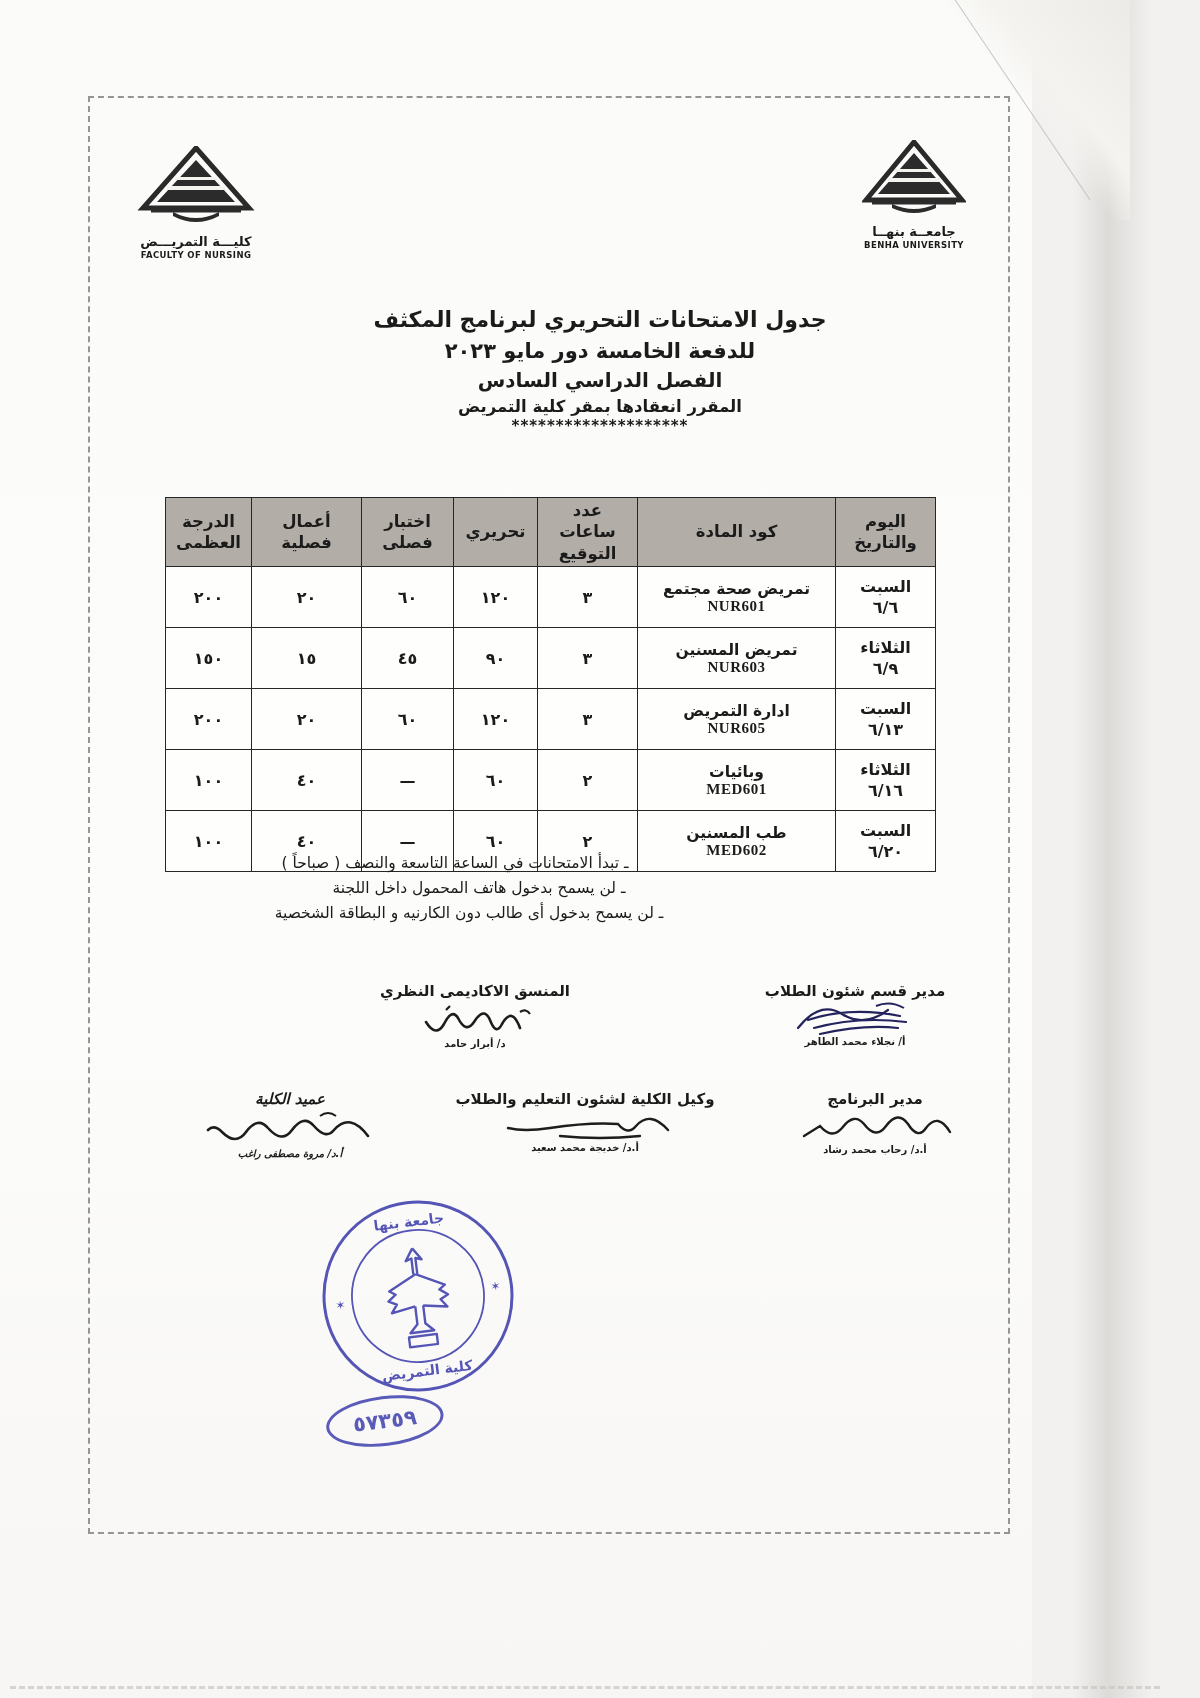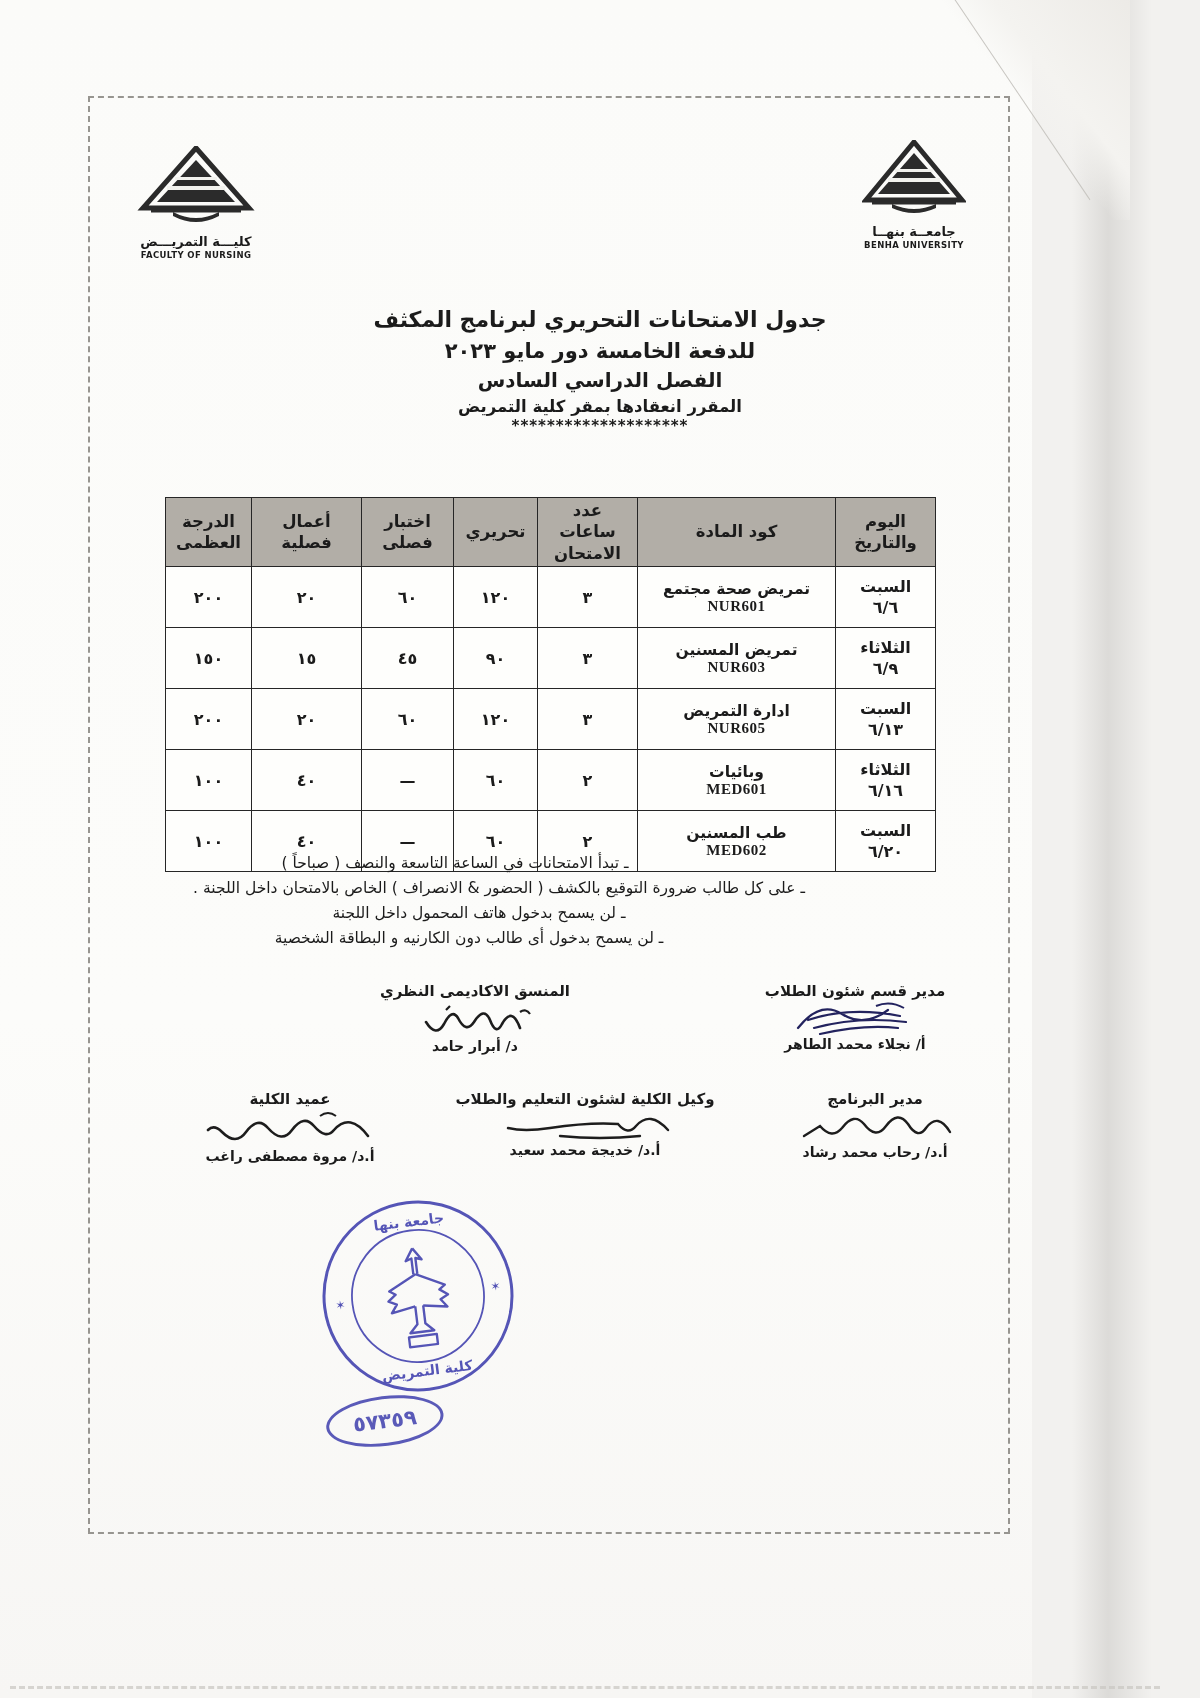--- a/index.html
+++ b/index.html
@@ -72,27 +72,27 @@
   .notes{
     position:absolute;left:165px;top:851px;width:668px;direction:rtl;text-align:right;
   }
   .notes .note{font-size:15.5px;font-weight:400;line-height:1.62;text-align:center;}
   .notes .note.indent1{padding-right:88px;}
   .notes .note.indent2{padding-right:40px;}
   .notes .note.indent3{padding-right:60px;}
   
   .sig{position:absolute;direction:rtl;text-align:center;}
   .sig .role{font-size:15px;font-weight:700;line-height:1.3;}
-  .sig .name{font-size:14px;font-weight:700;margin-top:0;}
+  .sig .name{font-size:10px;font-weight:700;margin-top:0;}
   .sig svg{display:block;margin:-4px auto -6px auto;}
   .sig-students{left:740px;top:982px;width:230px;}
   .sig-coord{left:360px;top:982px;width:230px;}
   .sig-program{left:770px;top:1090px;width:210px;}
   .sig-vice{left:455px;top:1090px;width:260px;}
-  .sig-dean{left:185px;top:1090px;width:210px;}
+  .sig-dean{left:185px;top:1090px;width:210px;font-style:italic;}
   
   .stamp{
     position:absolute;left:318px;top:1196px;width:200px;height:200px;
     transform:rotate(-7deg);opacity:.88;
   }
   .stamp-num{
     position:absolute;left:326px;top:1396px;width:118px;height:52px;
     transform:rotate(-7deg);
   }
   .stamp-num .oval{
@@ -161,21 +161,21 @@
           <col style="width:100px">
         <col style="width:84px">
           <col style="width:92px">
           <col style="width:110px">
           <col style="width:86px">
       </colgroup>
       <thead>
         <tr>
           <th>اليوم والتاريخ</th>
           <th>كود المادة</th>
-          <th>عدد ساعات الامتحان</th>
+          <th>عدد ساعات التوقيع</th>
           <th>تحريري</th>
           <th>اختبار فصلى</th>
           <th>أعمال فصلية</th>
           <th>الدرجة العظمى</th>
         </tr>
       </thead>
       <tbody>
         <tr>
           <td class="day-cell">
             <span>السبت</span><br>
@@ -250,21 +250,20 @@
           <td>—</td>
           <td>٤٠</td>
           <td>١٠٠</td>
         </tr>
       </tbody>
     </table>
   </div>
 
   <div class="notes">
     <div class="note indent1">ـ تبدأ الامتحانات في الساعة التاسعة والنصف ( صباحاً  )</div>
-    <div class="note">ـ على كل طالب ضرورة التوقيع بالكشف ( الحضور &amp; الانصراف ) الخاص بالامتحان داخل اللجنة .</div>
     <div class="note indent2">ـ لن يسمح بدخول هاتف المحمول داخل اللجنة</div>
     <div class="note indent3">ـ لن يسمح بدخول أى طالب دون الكارنيه و البطاقة الشخصية</div>
   </div>
 
   <div class="sig sig-students">
     <div class="role">مدير قسم شئون الطلاب</div>
     <span>
       <svg width="150" height="44" viewBox="0 0 150 44">
         <path d="M18 30 Q40 2 62 16 T108 12 M28 22 Q70 8 120 18 M34 30 Q78 18 126 24 M40 36 Q84 26 118 30" fill="none" stroke="#23235e" stroke-width="2.2" stroke-linecap="round"></path>
         <path d="M96 8 Q110 2 124 10" fill="none" stroke="#23235e" stroke-width="2"></path>

